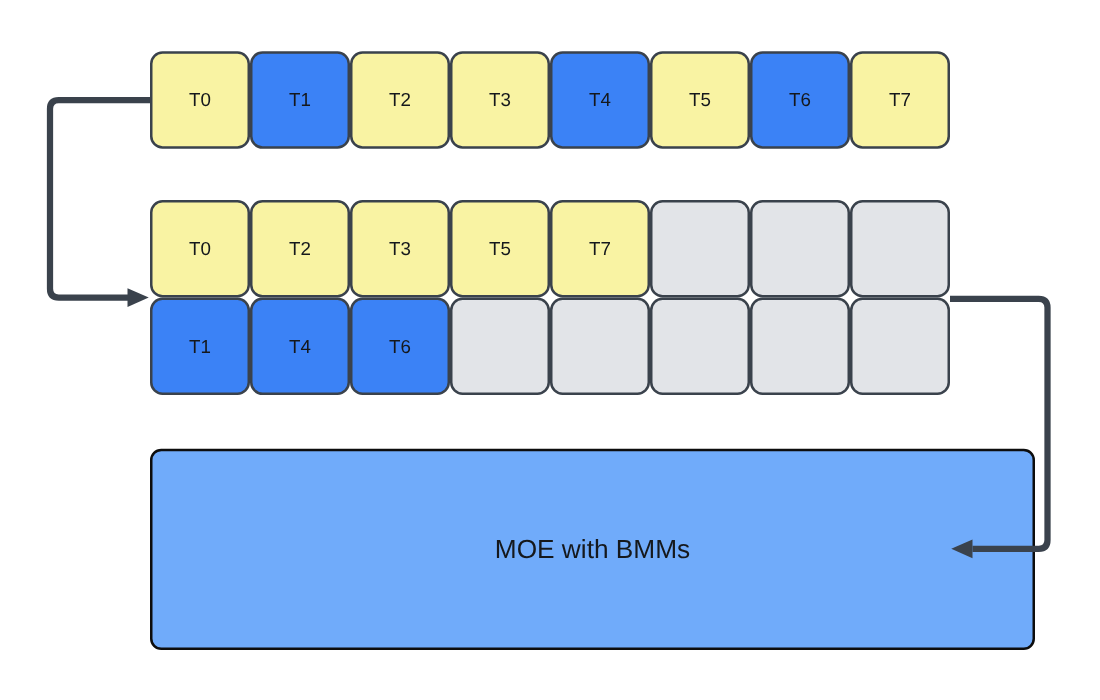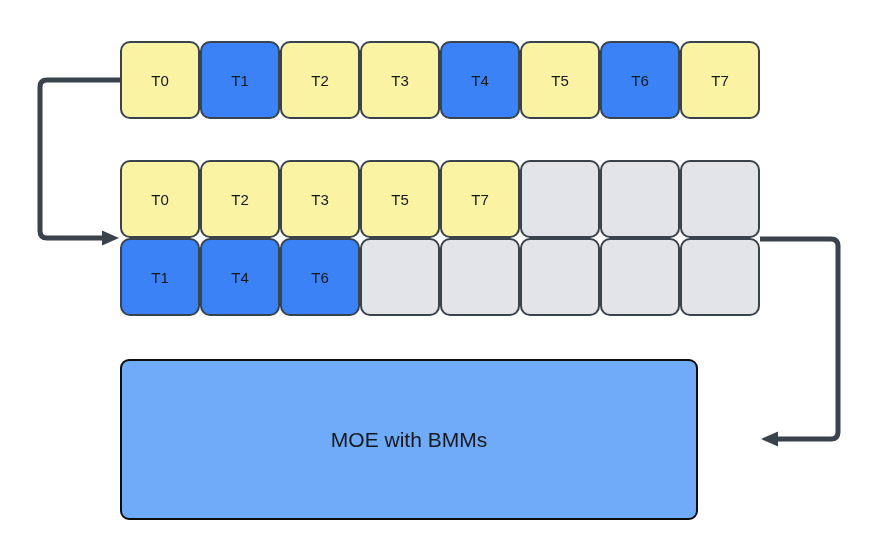--- a/index.html
+++ b/index.html
@@ -32,21 +32,21 @@
   .cell.yellow { background: #F9F3A3; }
   .cell.green  { background: #3b82f6; }
   .cell.gray   { background: #E2E4E8; }
   .row-top     { left: 120px; top: 41px; }
   .row-mid-1   { left: 120px; top: 160px; }
   .row-mid-2   { left: 120px; top: 238px; }
   .moe-box {
     position: absolute;
     left: 120px;
     top: 359px;
-    width: 578px;
+    width: 708px;
     height: 161px;
     box-sizing: border-box;
     background: #70ABFA;
     border: 2px solid #0D0D0D;
     border-radius: 9px;
     display: flex;
     align-items: center;
     justify-content: center;
     font-size: 21px;
     color: #15181C;

